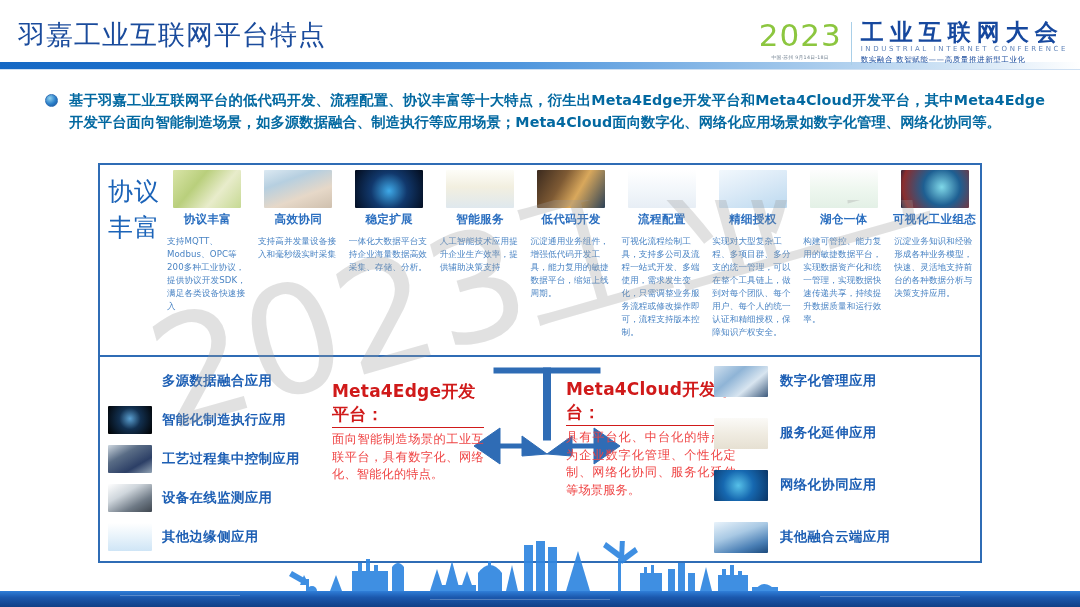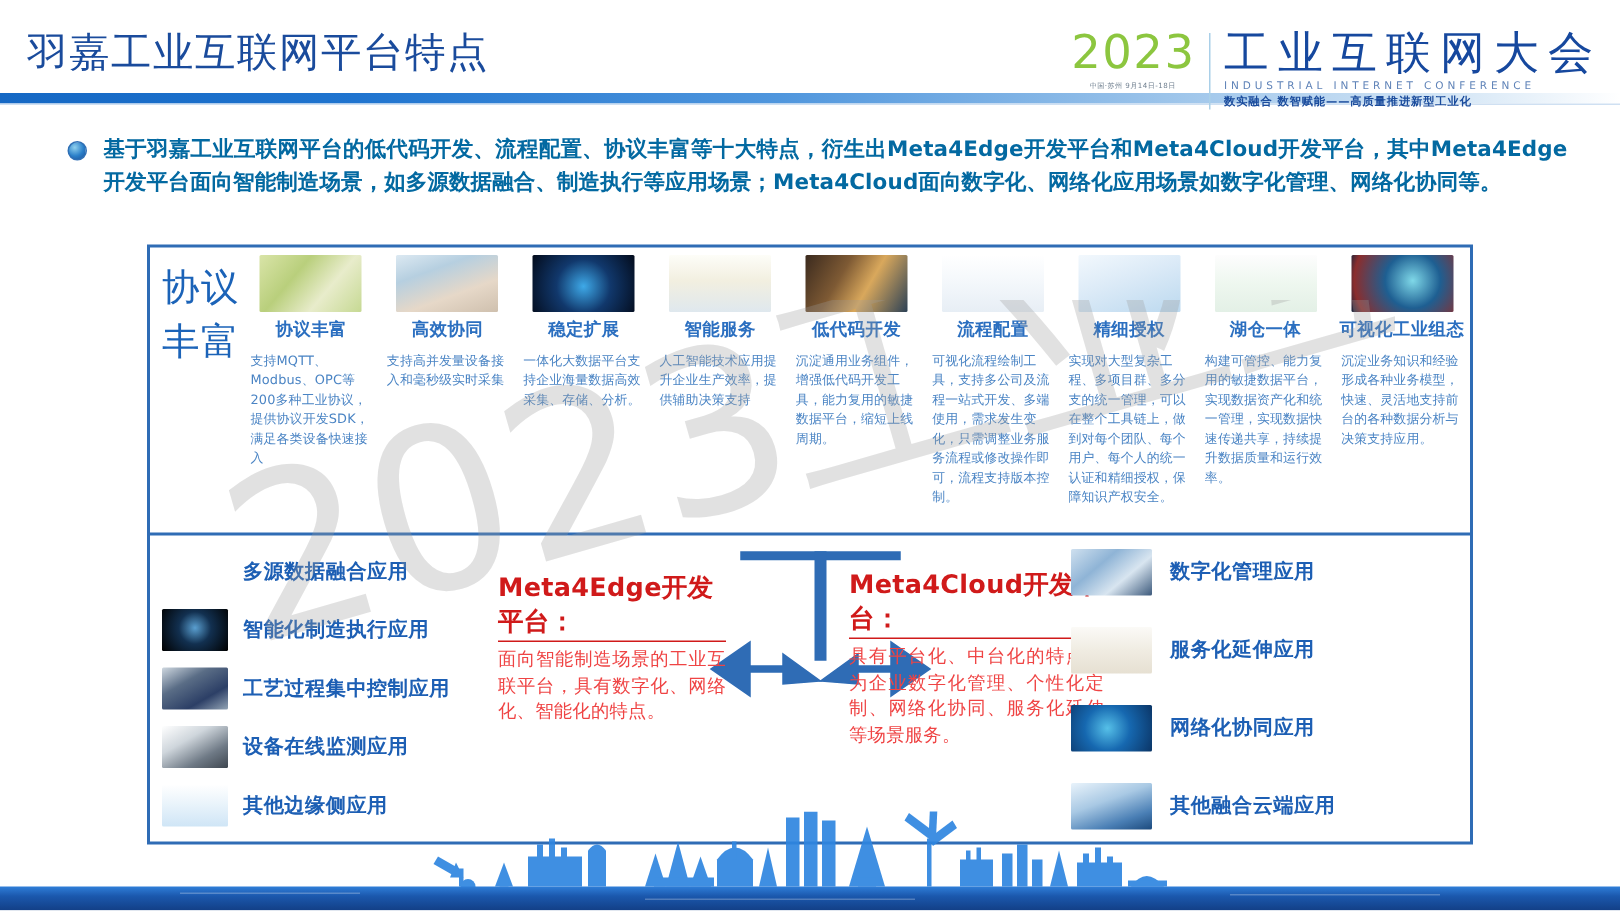--- a/index.html
+++ b/index.html
@@ -65,41 +65,40 @@
     white-space: nowrap;
     transform: scale(.95);
   }
   .logo-div {
     width: 1px; align-self: stretch;
     background: #a9cfe8;
     margin-top: 2px;
   }
   .logo-right { display: flex; flex-direction: column; }
   .logo-cn {
-    font-size: 30px;
+    font-size: 23px;
     color: #16489e;
     letter-spacing: 6px;
-    font-weight: 400;
+    font-weight: 700;
     line-height: 1.05;
     white-space: nowrap;
   }
   .logo-en {
     font-size: 7px;
     color: #5f83b8;
     letter-spacing: 2.6px;
     white-space: nowrap;
     margin-top: 1px;
   }
   .logo-slogan {
     font-size: 7.5px;
     color: #1a4b9c;
     letter-spacing: .6px;
     white-space: nowrap;
     margin-top: 2px;
-    font-weight: bold;
   }
 
   
   .intro {
     position: absolute;
     left: 45px; top: 90px;
     width: 1000px;
   }
   .intro-bullet {
     position: absolute;

